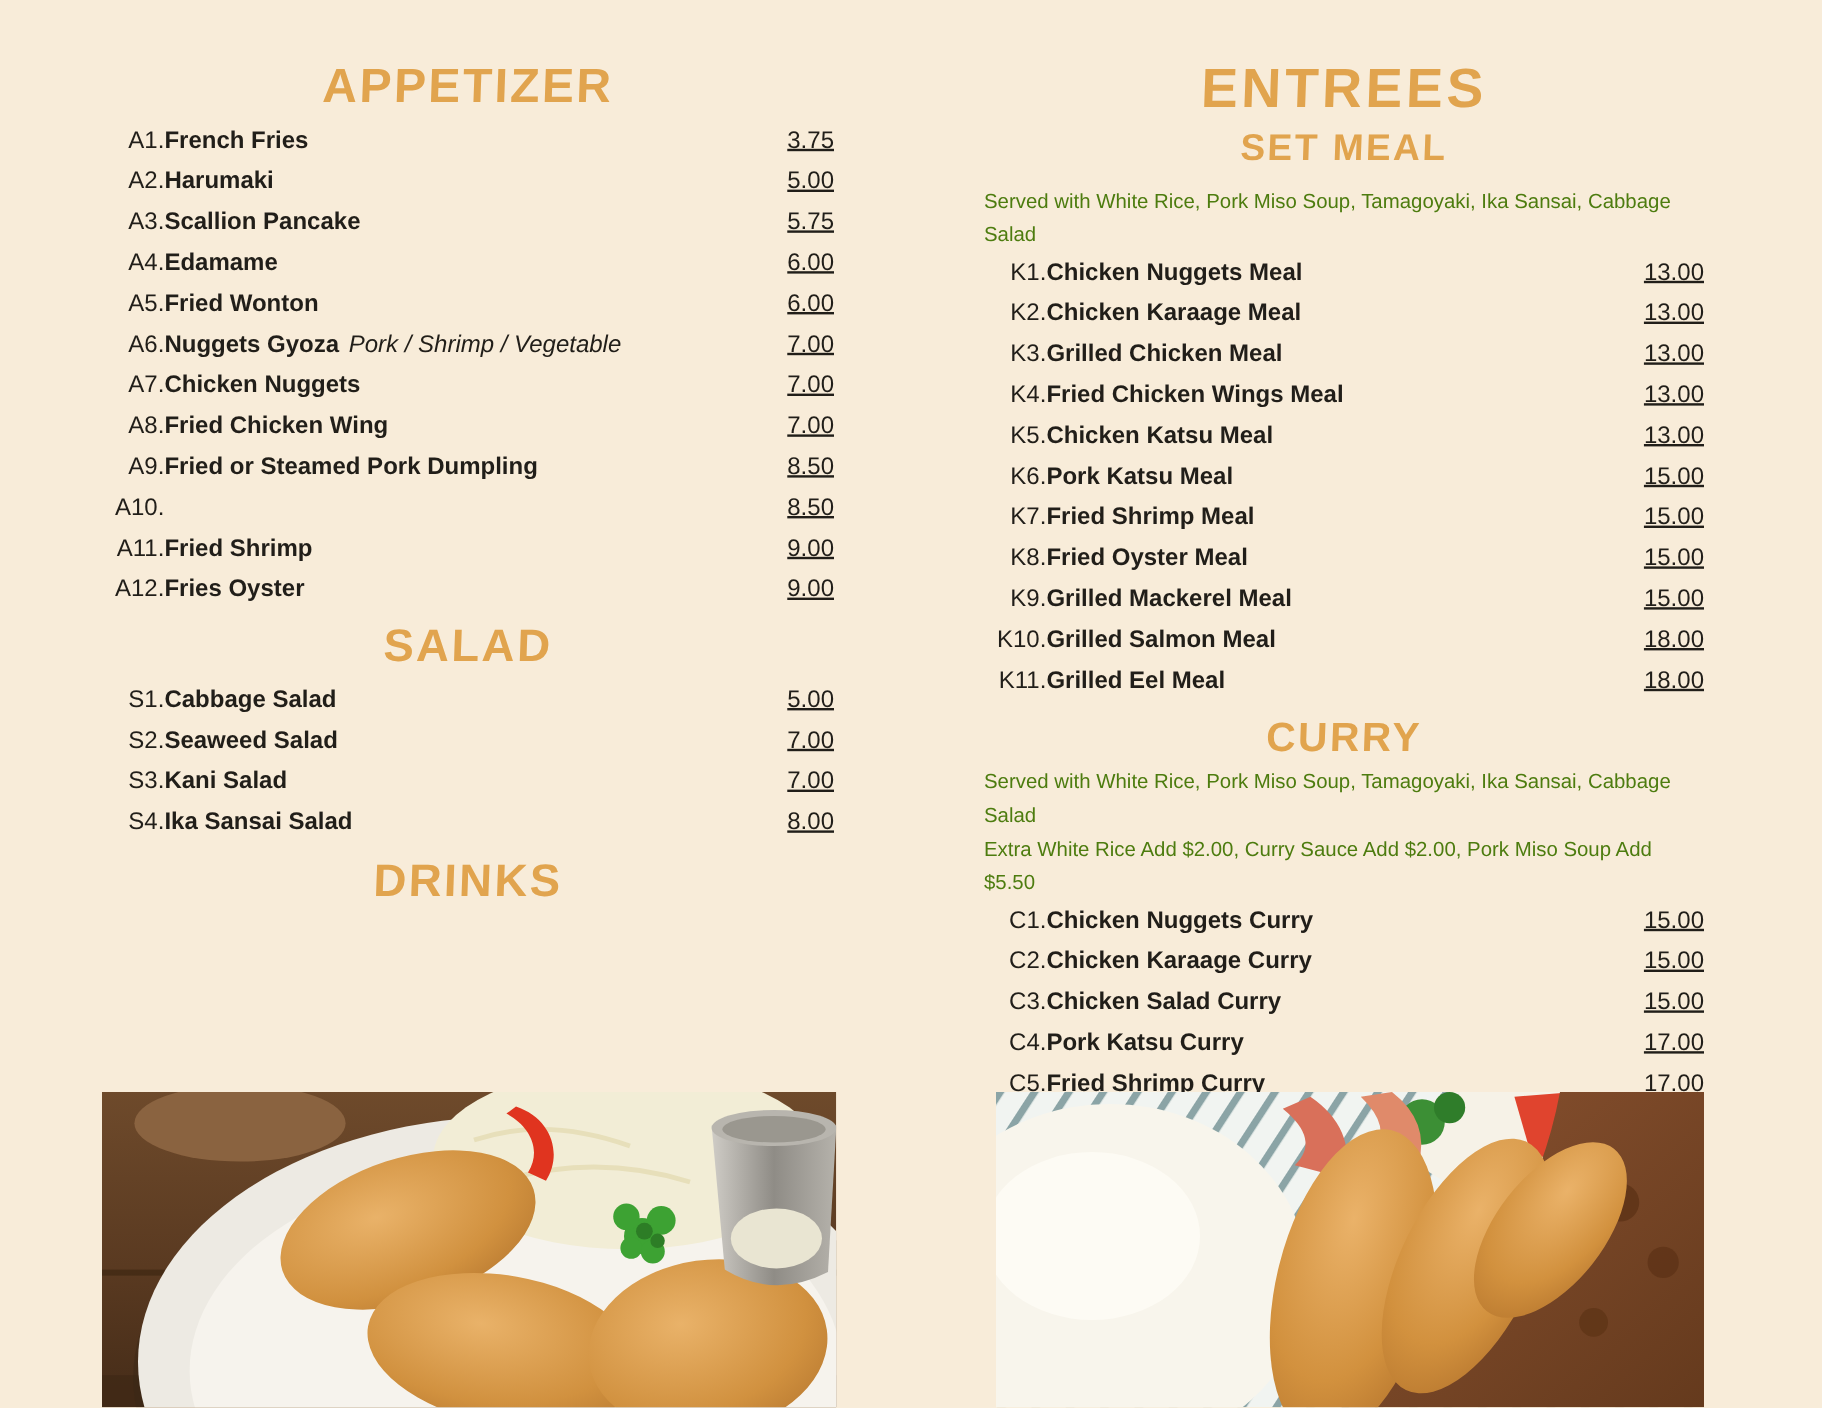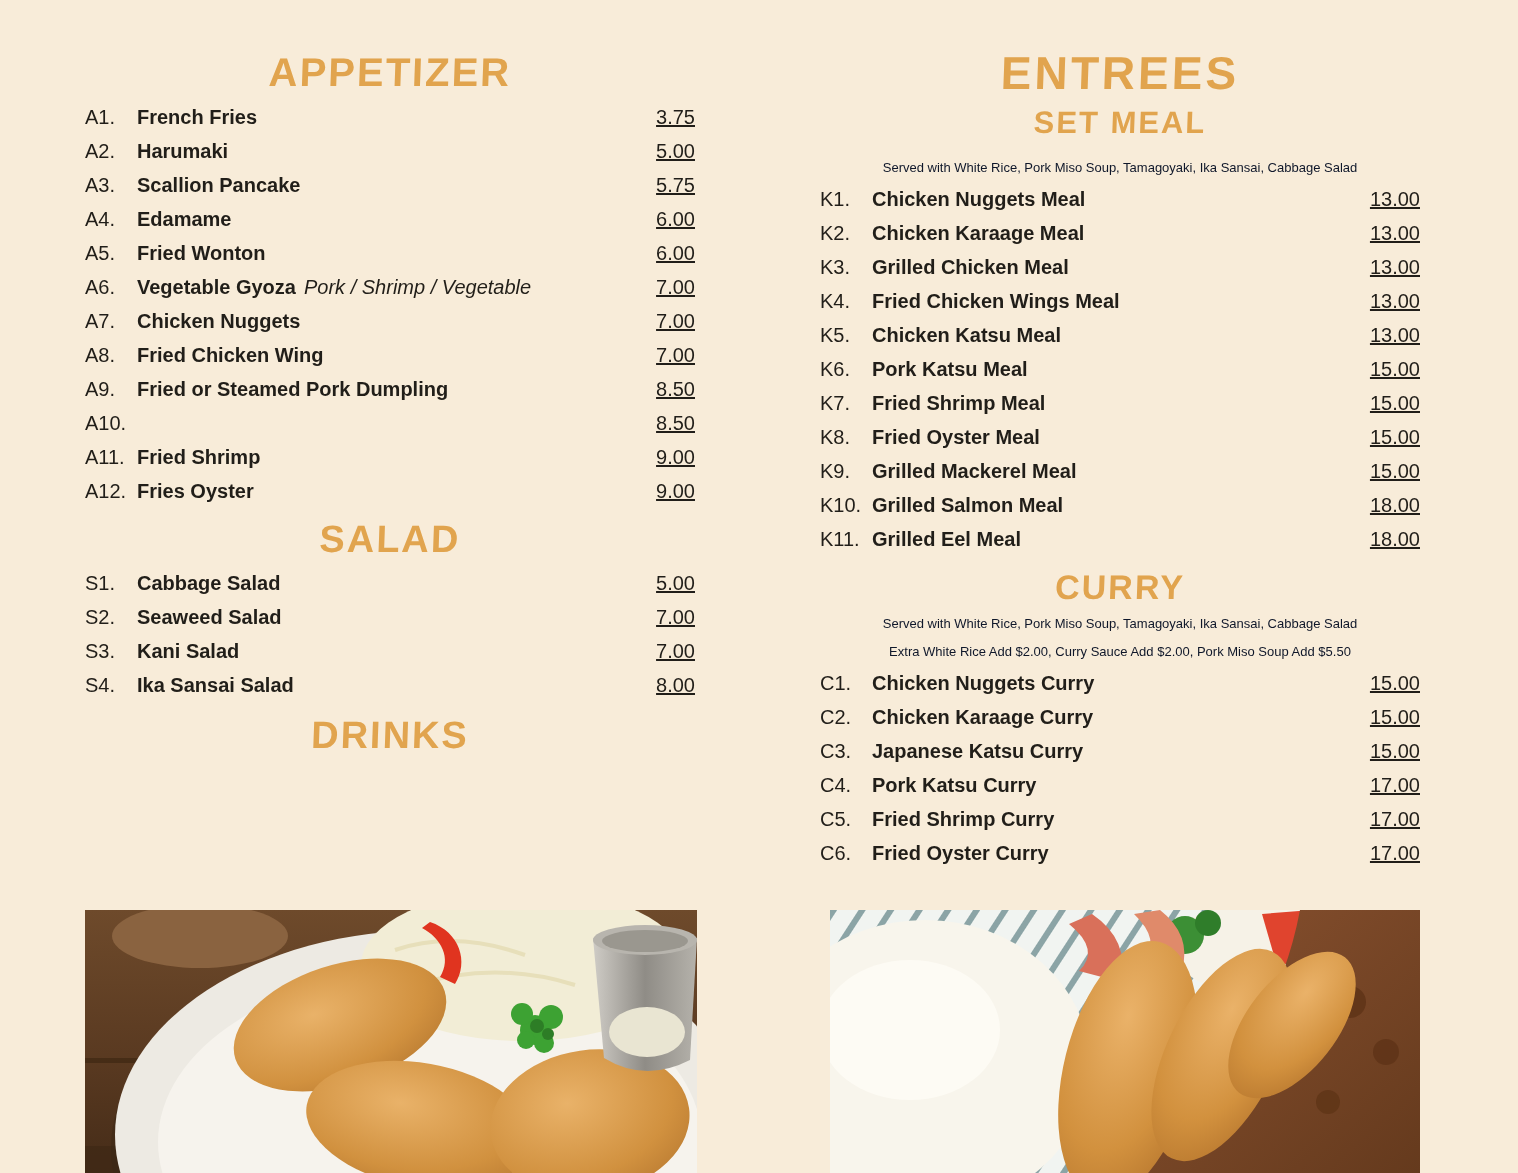--- a/index.html
+++ b/index.html
@@ -17,30 +17,30 @@
     color:#e1a44e;text-align:center;margin:0;letter-spacing:2px;
     transform:skewX(-2deg);
   }
   .t40{font-size:40px;line-height:44px;margin-top:50px;}
   .t46{font-size:46px;line-height:51px;margin-top:48px;letter-spacing:3px;}
   .t38{font-size:38px;line-height:42px;}
   .t31{font-size:31px;line-height:35px;margin-top:6px;}
   .t34{font-size:34px;line-height:38px;margin-top:6px;}
   .mt-salad{margin-top:4px;}
   .mt-drinks{margin-top:6px;}
-  .items{margin-top:12px;}
+  .items{margin-top:12px;text-align:right;}
   .items-tight{margin-top:6px;}
   .row{display:flex;align-items:baseline;height:34px;font-size:20px;}
   .num{flex:0 0 52px;}
   .num:empty{display:none;}
   .name{white-space:nowrap;font-weight:bold;}
   .note{font-style:italic;font-size:20px;margin-left:8px;white-space:nowrap;}
   .note:empty{display:none;}
   .price{margin-left:auto;text-decoration:underline;}
-  .subtitle{margin-top:14px;color:#0f172a;font-size:13px;line-height:28px;text-align:center;}
+  .subtitle{margin-top:14px;color:#4d7c0f;font-size:17px;line-height:28px;}
   .subtitle-curry{margin-top:4px;}
   .photo{position:absolute;top:910px;height:263px;overflow:hidden;}
   .photo-left{left:85px;width:612px;}
   .photo-right{left:830px;width:590px;}
   .photo svg{display:block;width:100%;height:100%;}
 </style>
 </head>
 <body>
 
 <div class="col col-left">
@@ -77,21 +77,21 @@
 
       <div class="row">
         <span class="num">A5.</span>
         <span class="name">Fried Wonton</span>
 
         <span class="price">6.00</span>
       </div>
 
       <div class="row">
         <span class="num">A6.</span>
-        <span class="name">Vegetable Gyoza</span>
+        <span class="name">Nuggets Gyoza</span>
         <span class="note">Pork / Shrimp / Vegetable</span>
         <span class="price">7.00</span>
       </div>
 
       <div class="row">
         <span class="num">A7.</span>
         <span class="name">Chicken Nuggets</span>
 
         <span class="price">7.00</span>
       </div>
@@ -269,21 +269,21 @@
 
       <div class="row">
         <span class="num">C2.</span>
         <span class="name">Chicken Karaage Curry</span>
 
         <span class="price">15.00</span>
       </div>
 
       <div class="row">
         <span class="num">C3.</span>
-        <span class="name">Japanese Katsu Curry</span>
+        <span class="name">Chicken Salad Curry</span>
 
         <span class="price">15.00</span>
       </div>
 
       <div class="row">
         <span class="num">C4.</span>
         <span class="name">Pork Katsu Curry</span>
 
         <span class="price">17.00</span>
       </div>

